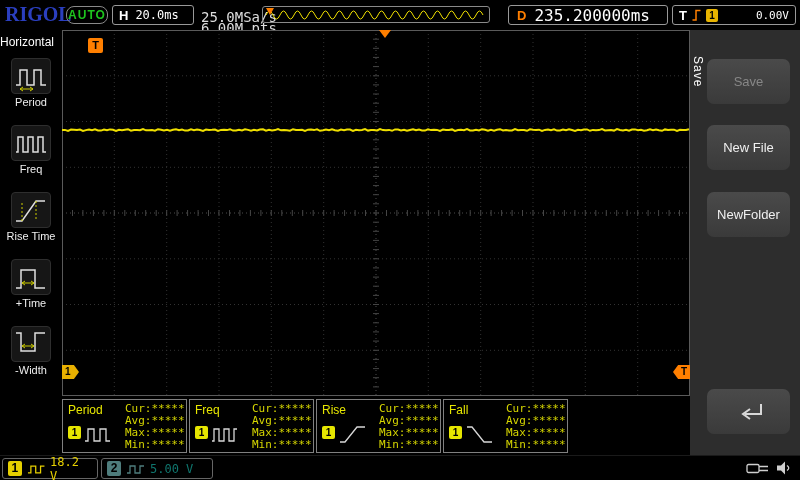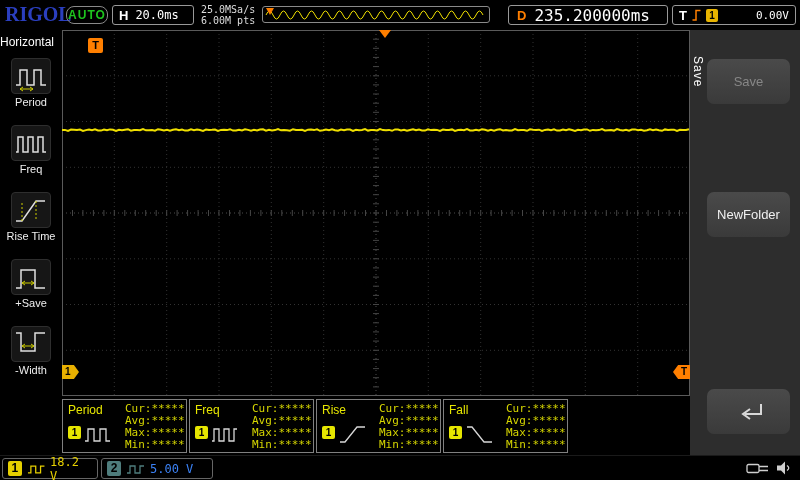--- a/index.html
+++ b/index.html
@@ -6,21 +6,21 @@
   html,body{width:800px;height:480px;background:#000;font-family:"Liberation Sans",sans-serif;overflow:hidden;}
   #screen{position:relative;width:800px;height:480px;background:#000;overflow:hidden;padding-left:40px;}
 
   
   #topbar{position:absolute;left:0;top:0;width:800px;height:30px;background:#000;}
   .logo{position:absolute;left:5px;top:3px;font-family:"Liberation Serif",serif;font-weight:bold;font-size:20px;color:#2b3fbf;}
   .mode{position:absolute;left:66px;top:6px;width:42px;height:18px;border:1px solid #8a8a8a;border-radius:8px;color:#1ec41e;font-weight:bold;font-size:12px;text-align:center;line-height:16px;letter-spacing:1px;}
   .hbox{position:absolute;left:112px;top:5px;width:82px;height:20px;border:1px solid #999;border-radius:3px;display:flex;align-items:center;gap:7px;padding:0 6px;}
   .hlabel{color:#fff;font-weight:bold;font-size:13px;}
   .hval{color:#fff;font-size:12px;font-family:"DejaVu Sans Mono",monospace;}
-  .srate{position:absolute;left:201px;top:4px;color:#ddd;font-size:10px;line-height:11px;font-family:"DejaVu Sans Mono",monospace;}
+  .srate{position:absolute;left:201px;top:12px;color:#ddd;font-size:14px;line-height:11px;font-family:"DejaVu Sans Mono",monospace;}
   .preview{position:absolute;left:262px;top:6px;width:228px;height:17px;border:1px solid #8a8a8a;border-radius:3px;}
   .preview svg{position:absolute;left:1px;top:0px;}
   .pmark{position:absolute;left:3px;top:1px;width:8px;height:7px;background:#ff7f00;clip-path:polygon(0 0,100% 0,50% 100%);}
   .dbox{position:absolute;left:508px;top:5px;width:160px;height:20px;border:1px solid #999;border-radius:3px;display:flex;align-items:center;gap:8px;padding:0 8px;}
   .dlabel{color:#ff7f00;font-weight:bold;font-size:13px;}
   .dval{color:#fff;font-size:16px;font-family:"DejaVu Sans Mono",monospace;}
   .tbox{position:absolute;left:672px;top:5px;width:124px;height:20px;border:1px solid #999;border-radius:3px;display:flex;align-items:center;gap:4px;padding:0 6px;}
   .tlabel{color:#fff;font-weight:bold;font-size:13px;}
   .tsrc{background:#e8b400;color:#000;font-size:10px;font-weight:bold;width:12px;height:13px;text-align:center;line-height:13px;border-radius:2px;}
   .tval{color:#fff;font-size:11px;font-family:"DejaVu Sans Mono",monospace;margin-left:auto;}
@@ -55,21 +55,21 @@
   .rbtn.disabled{color:#878787;}
 
   
   #statusbar{position:absolute;left:0;top:455px;width:800px;height:25px;background:#000;border-top:1px solid #1a1a1a;}
   .chbox{position:absolute;top:2px;height:21px;border:1px solid #666;border-radius:3px;display:flex;align-items:center;gap:5px;padding:0 5px;}
   #ch1{left:2px;width:96px;}
   #ch2{left:101px;width:112px;}
   .chnum1{background:#e6d000;color:#000;font-weight:bold;font-size:12px;width:14px;height:15px;text-align:center;line-height:15px;border-radius:2px;}
   .chnum2{background:#4f7d7d;color:#000;font-weight:bold;font-size:12px;width:14px;height:15px;text-align:center;line-height:15px;border-radius:2px;}
   .chval1{color:#e6d000;font-size:12px;font-family:"DejaVu Sans Mono",monospace;}
-  .chval2{color:#3b82f6;font-size:12px;font-family:"DejaVu Sans Mono",monospace;text-align:right;}
+  .chval2{color:#0f766e;font-size:12px;font-family:"DejaVu Sans Mono",monospace;text-align:right;}
   #usbicon{position:absolute;left:746px;top:5px;}
   #spkicon{position:absolute;left:775px;top:4px;}
 </style>
 </head>
 <body>
 
 <div id="screen">
 
   <div id="topbar">
     <div class="logo">RIGOL</div>
@@ -135,21 +135,21 @@
     </div>
 
 
     <div class="litem">
       <div class="ltile">
         <svg width="34" height="32" viewBox="0 0 34 32">
           <path d="M2,27 h5 v-18 h14 v18 h10" fill="none" stroke="#e0e0e0" stroke-width="1.5"></path>
           <path d="M8,22 h12 M8,22 l3,-2 M8,22 l3,2 M20,22 l-3,-2 M20,22 l-3,2" fill="none" stroke="#cccc00" stroke-width="1"></path>
         </svg>
       </div>
-      <div class="llabel">+Save</div>
+      <div class="llabel">+Time</div>
     </div>
 
     <div class="litem">
       <div class="ltile">
         <svg width="34" height="32" viewBox="0 0 34 32">
           <path d="M2,5 h5 v18 h14 v-18 h10" fill="none" stroke="#e0e0e0" stroke-width="1.5"></path>
           <path d="M8,18 h12 M8,18 l3,-2 M8,18 l3,2 M20,18 l-3,-2 M20,18 l-3,2" fill="none" stroke="#cccc00" stroke-width="1"></path>
         </svg>
       </div>
       <div class="llabel">-Width</div>
@@ -347,20 +347,21 @@
         <div>Max:*****</div>
         <div>Min:*****</div>
       </div>
     </div>
 
   </div>
 
   <div id="rightpanel">
     <div class="rtab">Save</div>
     <div class="rbtn disabled" style="top:29px">Save</div>
+    <div class="rbtn" style="top:95px">New File</div>
     <div class="rbtn" style="top:162px">NewFolder</div>
     <div class="rbtn" style="top:359px">
       <svg width="36" height="24" viewBox="0 0 36 24">
         <path d="M30,4 V14 H14" fill="none" stroke="#d8d8d8" stroke-width="2"></path>
         <path d="M19,9 L12,14 L19,19" fill="none" stroke="#d8d8d8" stroke-width="2"></path>
       </svg>
     </div>
   </div>
 
   <div id="statusbar">

